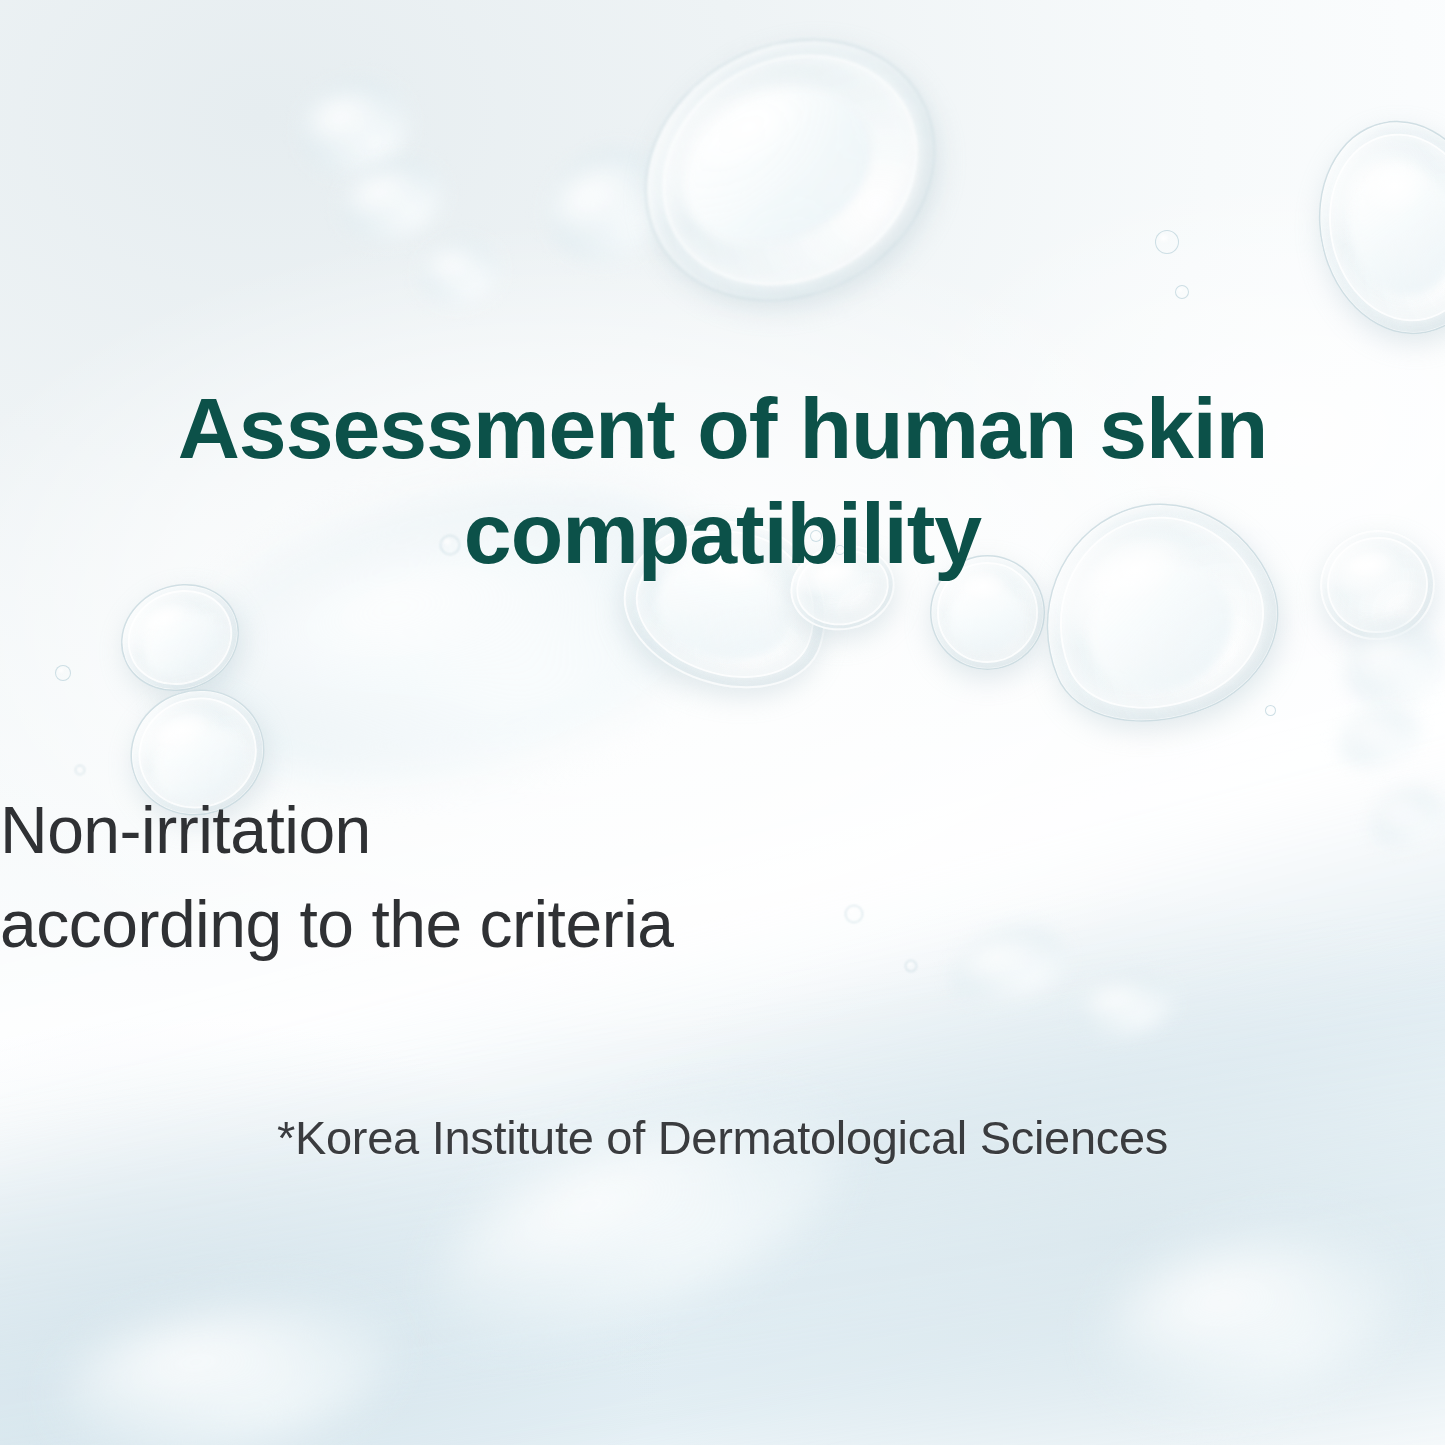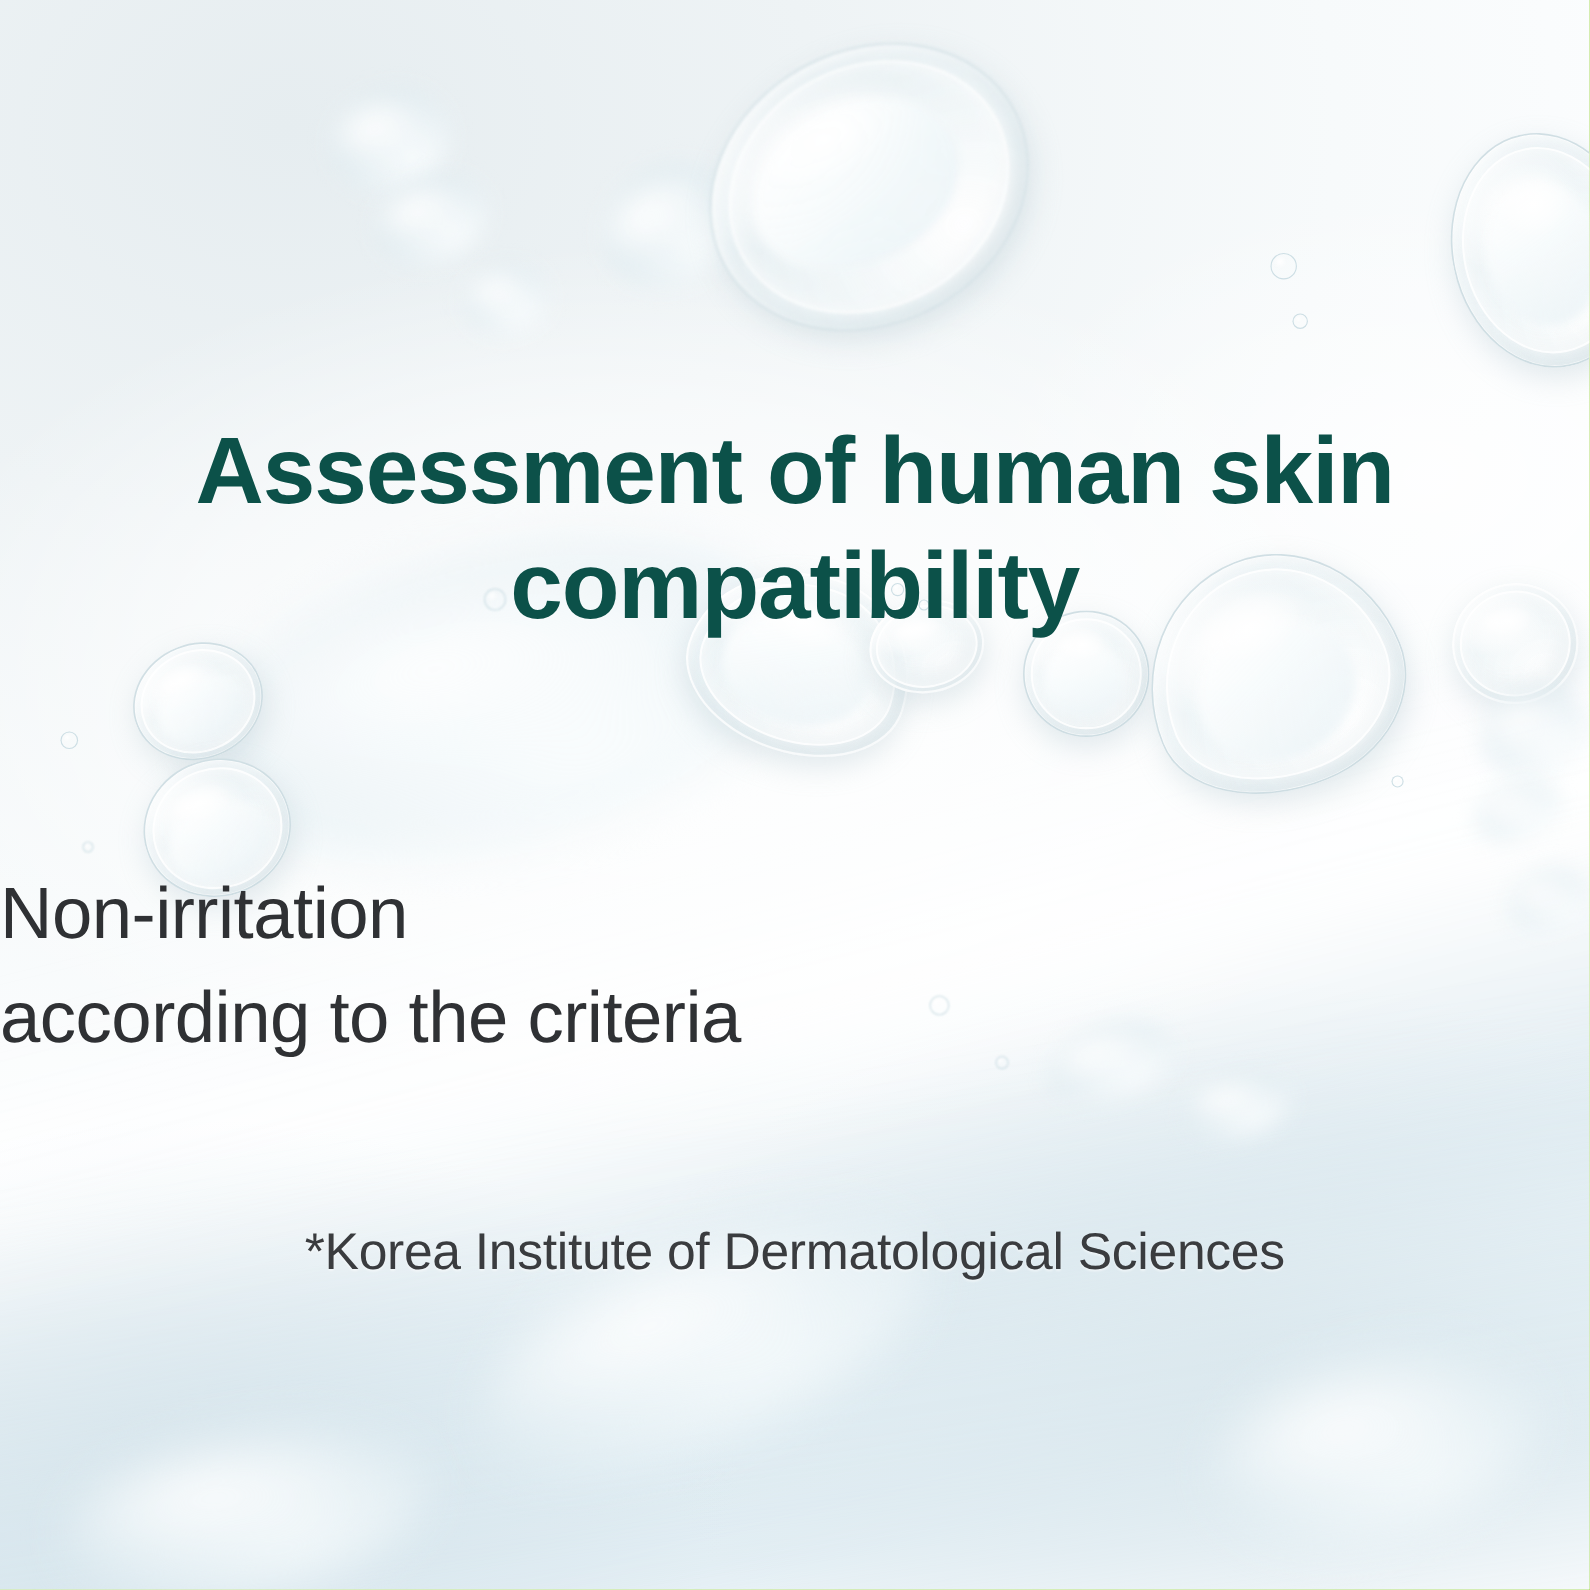--- a/index.html
+++ b/index.html
@@ -6,21 +6,21 @@
     margin: 0;
     padding: 0;
     background: #ffffff;
   }
   .canvas {
     position: relative;
     width: 1445px;
     height: 1445px;
     overflow: hidden;
     font-family: "Liberation Sans", sans-serif;
-    background: #84cc16;
+    background: #fef9c3;
   }
 
   
   .bg-base {
     position: absolute;
     inset: 0;
     background:
       radial-gradient(120% 90% at 18% 8%,  #e6edf0 0%, #eef3f5 28%, #f7fafb 55%, #fdfeff 78%, #ffffff 100%),
       linear-gradient(160deg, #e9eff2 0%, #f6f9fa 35%, #ffffff 62%, #f4f8fa 86%, #e9f0f3 100%);
   }

